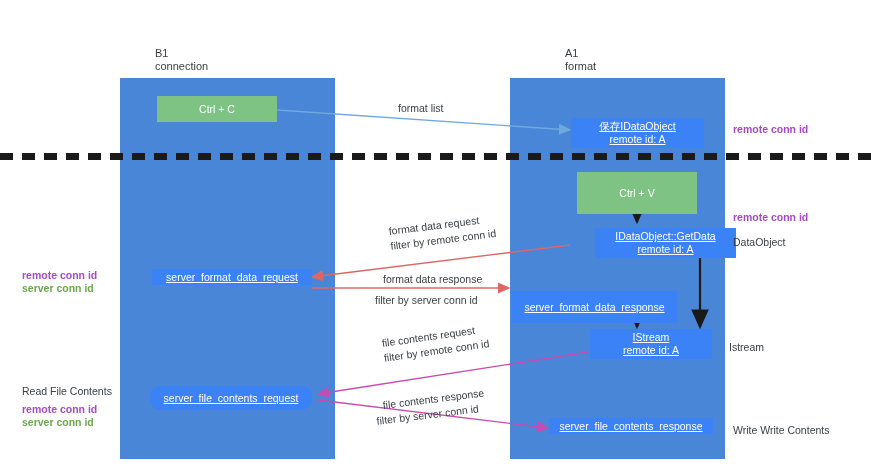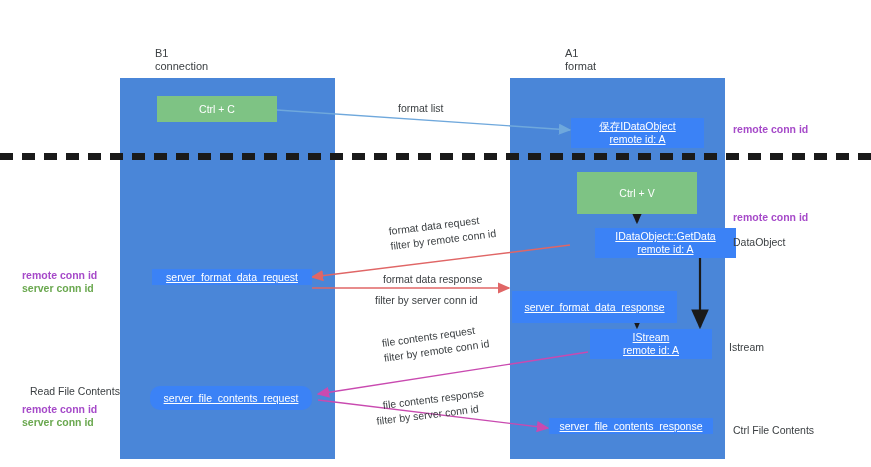--- a/index.html
+++ b/index.html
@@ -158,24 +158,24 @@
   </div>
 
   <div class="abs lbl purple" style="left:733px;top:123px;">remote conn id</div>
 
   <div class="abs lbl purple" style="left:733px;top:211px;">remote conn id</div>
 
   <div class="abs lbl" style="left:733px;top:236px;">DataObject</div>
 
   <div class="abs lbl" style="left:729px;top:341px;">Istream</div>
 
-  <div class="abs lbl" style="left:733px;top:424px;">Ctrl File Contents</div>
+  <div class="abs lbl" style="left:733px;top:424px;">Write Write Contents</div>
 
   <div class="abs lbl purple" style="left:22px;top:269px;">remote conn id</div>
   <div class="abs lbl green" style="left:22px;top:282px;">server conn id</div>
 
-  <div class="abs lbl" style="left:30px;top:385px;">Read File Contents</div>
+  <div class="abs lbl" style="left:22px;top:385px;">Read File Contents</div>
   <div class="abs lbl purple" style="left:22px;top:403px;">remote conn id</div>
   <div class="abs lbl green" style="left:22px;top:416px;">server conn id</div>
 
   <div class="abs" id="dashline"></div>
 
 </div>
 
 </body></html>

